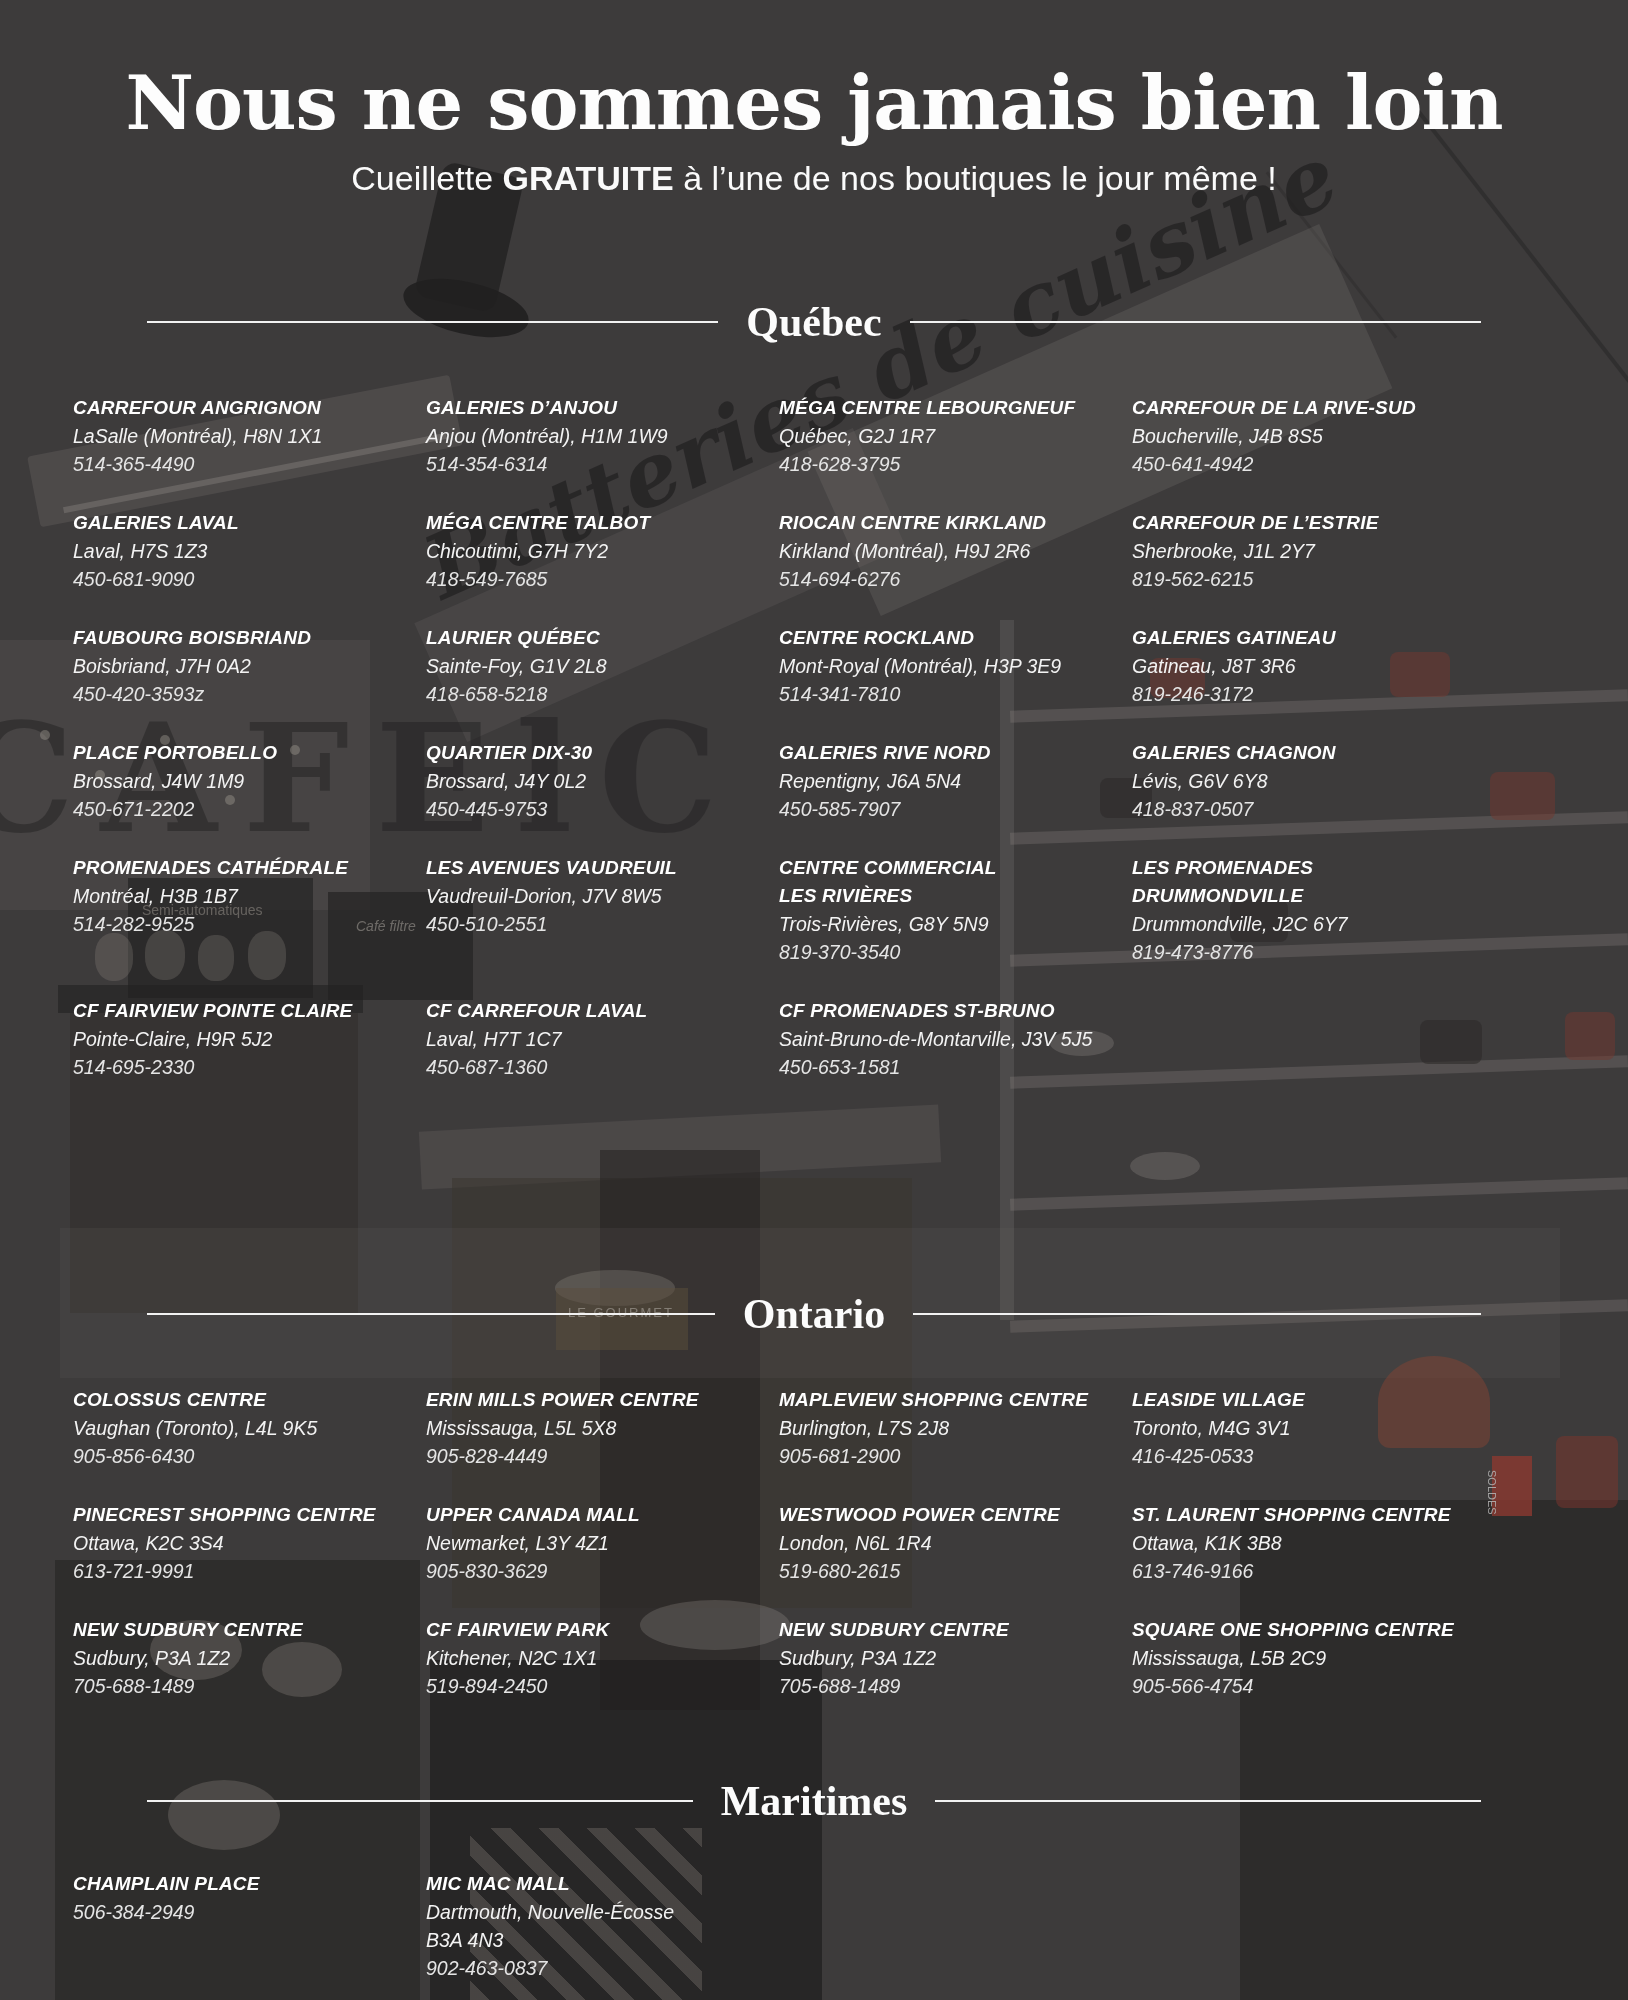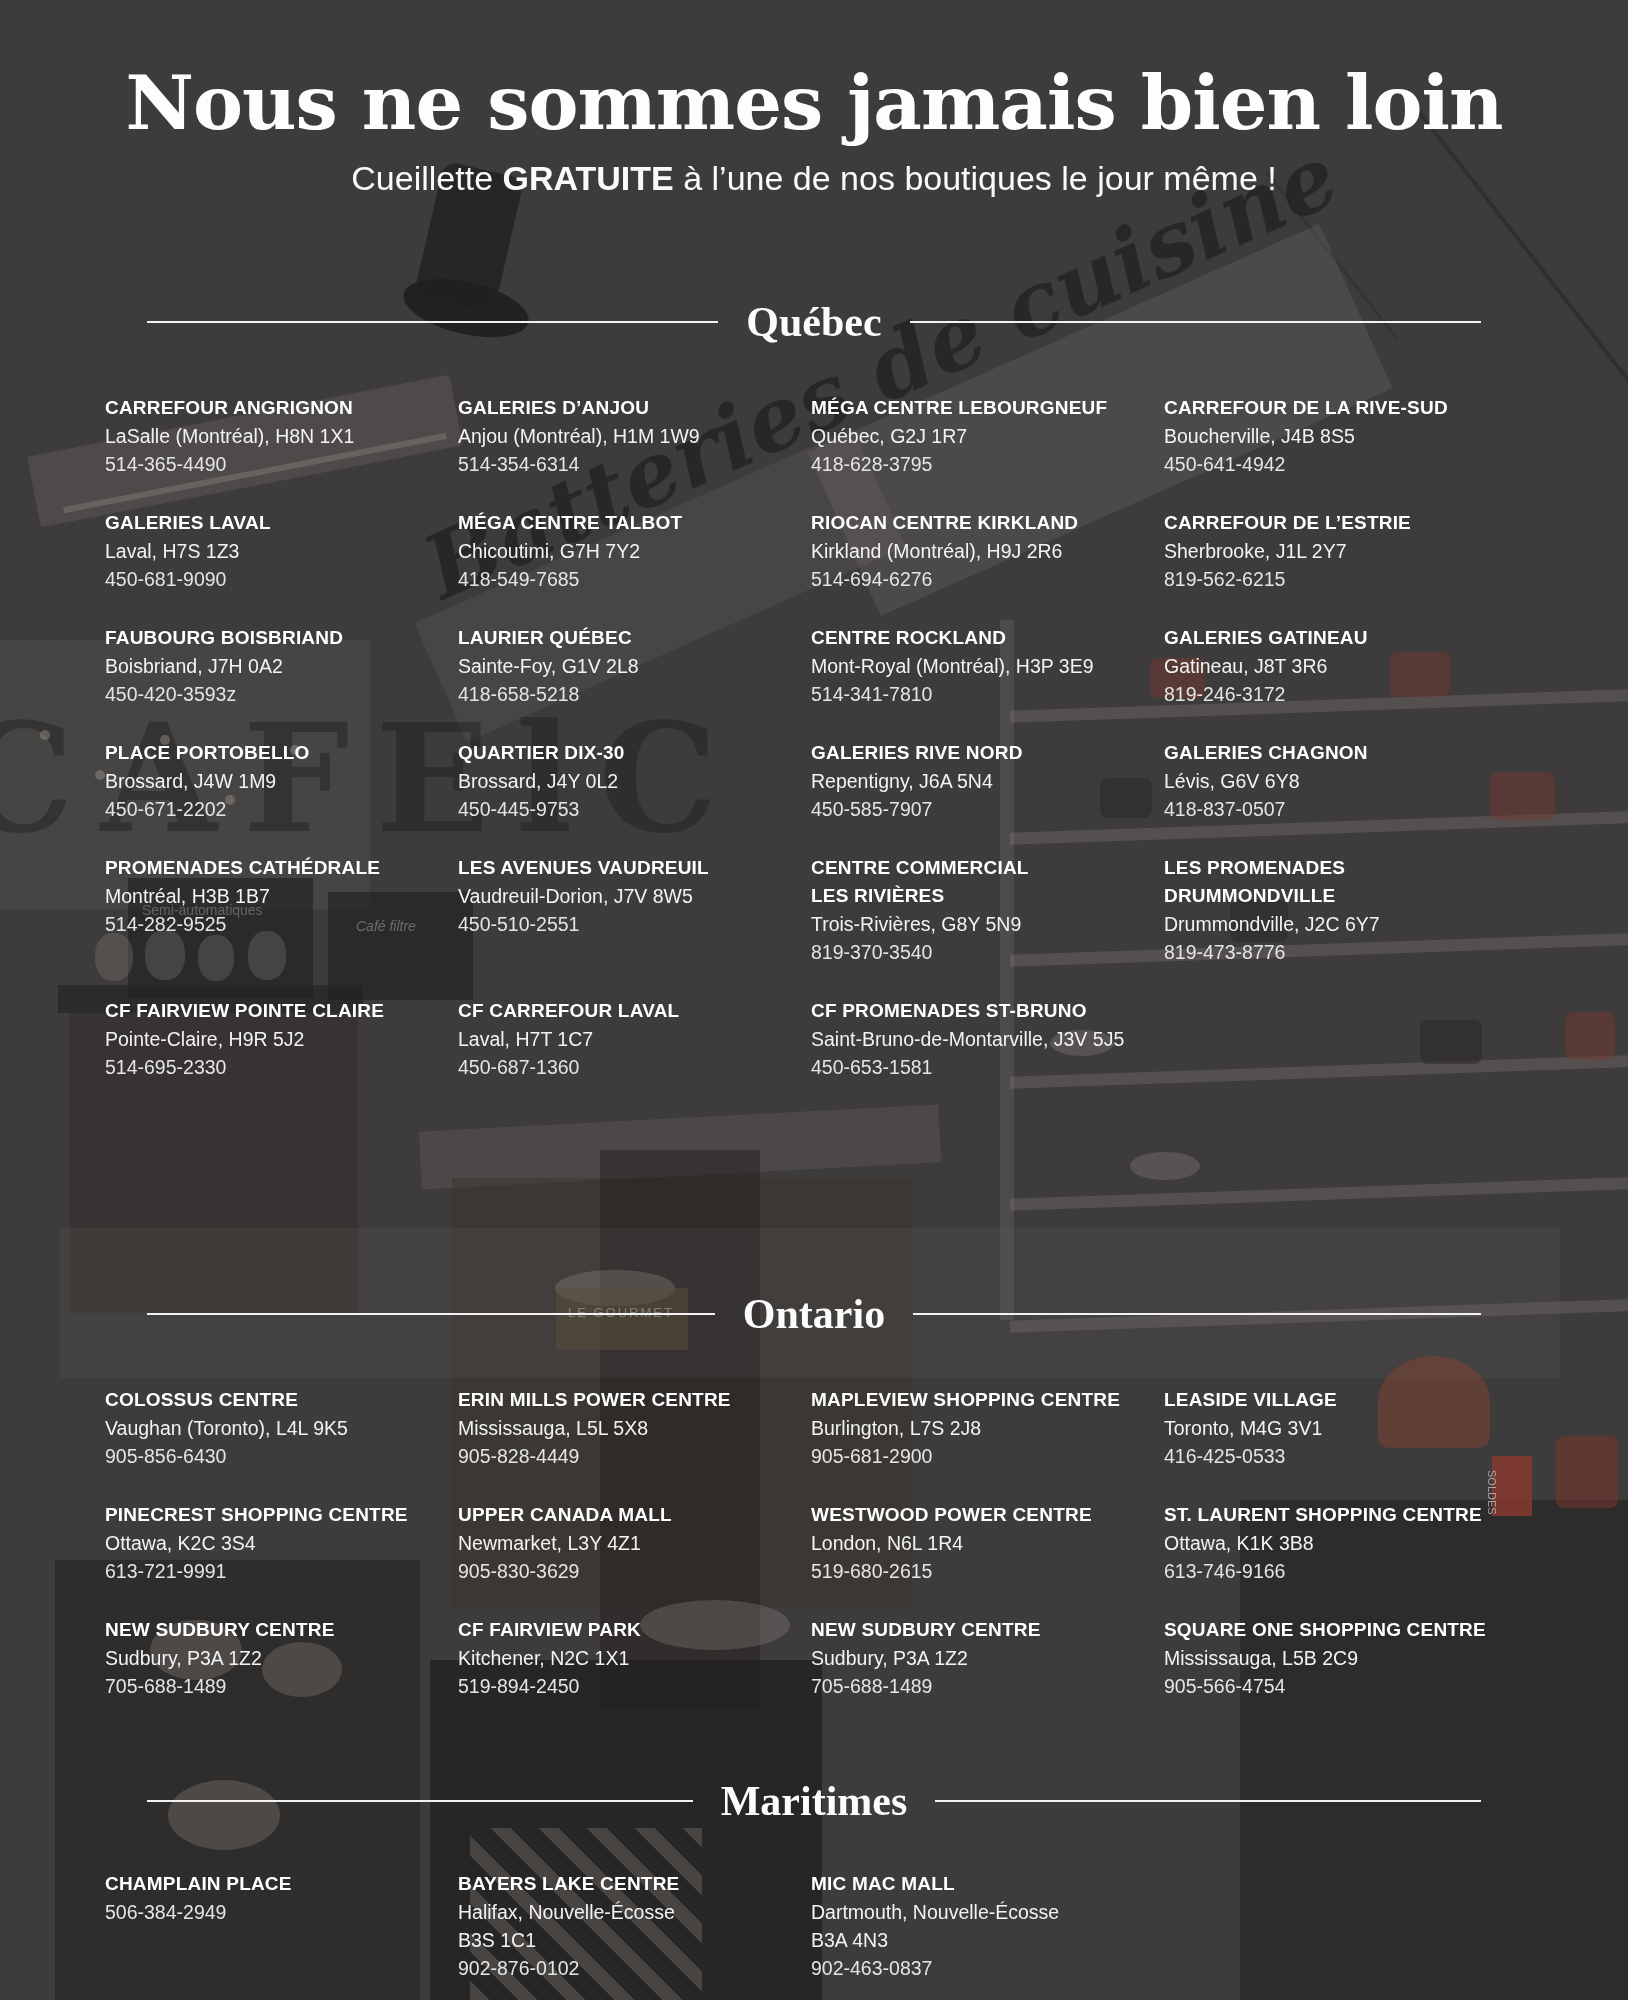--- a/index.html
+++ b/index.html
@@ -62,21 +62,21 @@
   .subtitle b{font-weight:bold;}
 
   .sec-header{display:flex;align-items:center;gap:28px;margin:0 147px;}
   .sec-header .rule{flex:1;height:2px;background:#f2f2f2;}
   .sec-header h2{margin:0;font-family:Liberation Serif, serif;font-weight:bold;font-size:42px;
                  line-height:1.15;color:#fcfcfc;white-space:nowrap;}
   .sec-quebec{margin-top:100px;}
   .sec-ontario{margin-top:178px;justify-content:space-between;}
   .sec-maritimes{margin-top:46px;}
 
-  .stores{display:grid;grid-template-columns:repeat(4,353px);padding-left:105px;margin-top:48px;}
+  .stores{display:grid;grid-template-columns:repeat(4,353px);padding-left:73px;margin-top:48px;font-style:italic;}
   .sec-maritimes + .stores{margin-top:44px;}
   .store{margin-bottom:31px;padding-right:18px;}
   .store-name{font-weight:bold;font-size:19px;line-height:28px;letter-spacing:.2px;
               color:#ffffff;white-space:pre-line;}
   .store-addr{font-size:19.5px;line-height:28px;color:#f3f3f3;white-space:pre-line;}
   .store-phone{font-size:19.5px;line-height:28px;color:#e5e5e5;}
 </style>
 </head>
 <body>
 
@@ -351,26 +351,20 @@
       <span class="rule"></span>
       <h2>Maritimes</h2>
       <span class="rule"></span>
     </div>
     <div class="stores">
         <div class="store">
     <div class="store-name">CHAMPLAIN PLACE</div>
     <div class="store-phone">506-384-2949</div>
   </div>
         <div class="store">
-    <div class="store-name">BAYERS LAKE CENTRE</div>
-    <div class="store-addr">Halifax, Nouvelle-Écosse
-B3S 1C1</div>
-    <div class="store-phone">902-876-0102</div>
-  </div>
-        <div class="store">
     <div class="store-name">MIC MAC MALL</div>
     <div class="store-addr">Dartmouth, Nouvelle-Écosse
 B3A 4N3</div>
     <div class="store-phone">902-463-0837</div>
   </div>
       </div>
 
   </div>
 </div>
 

